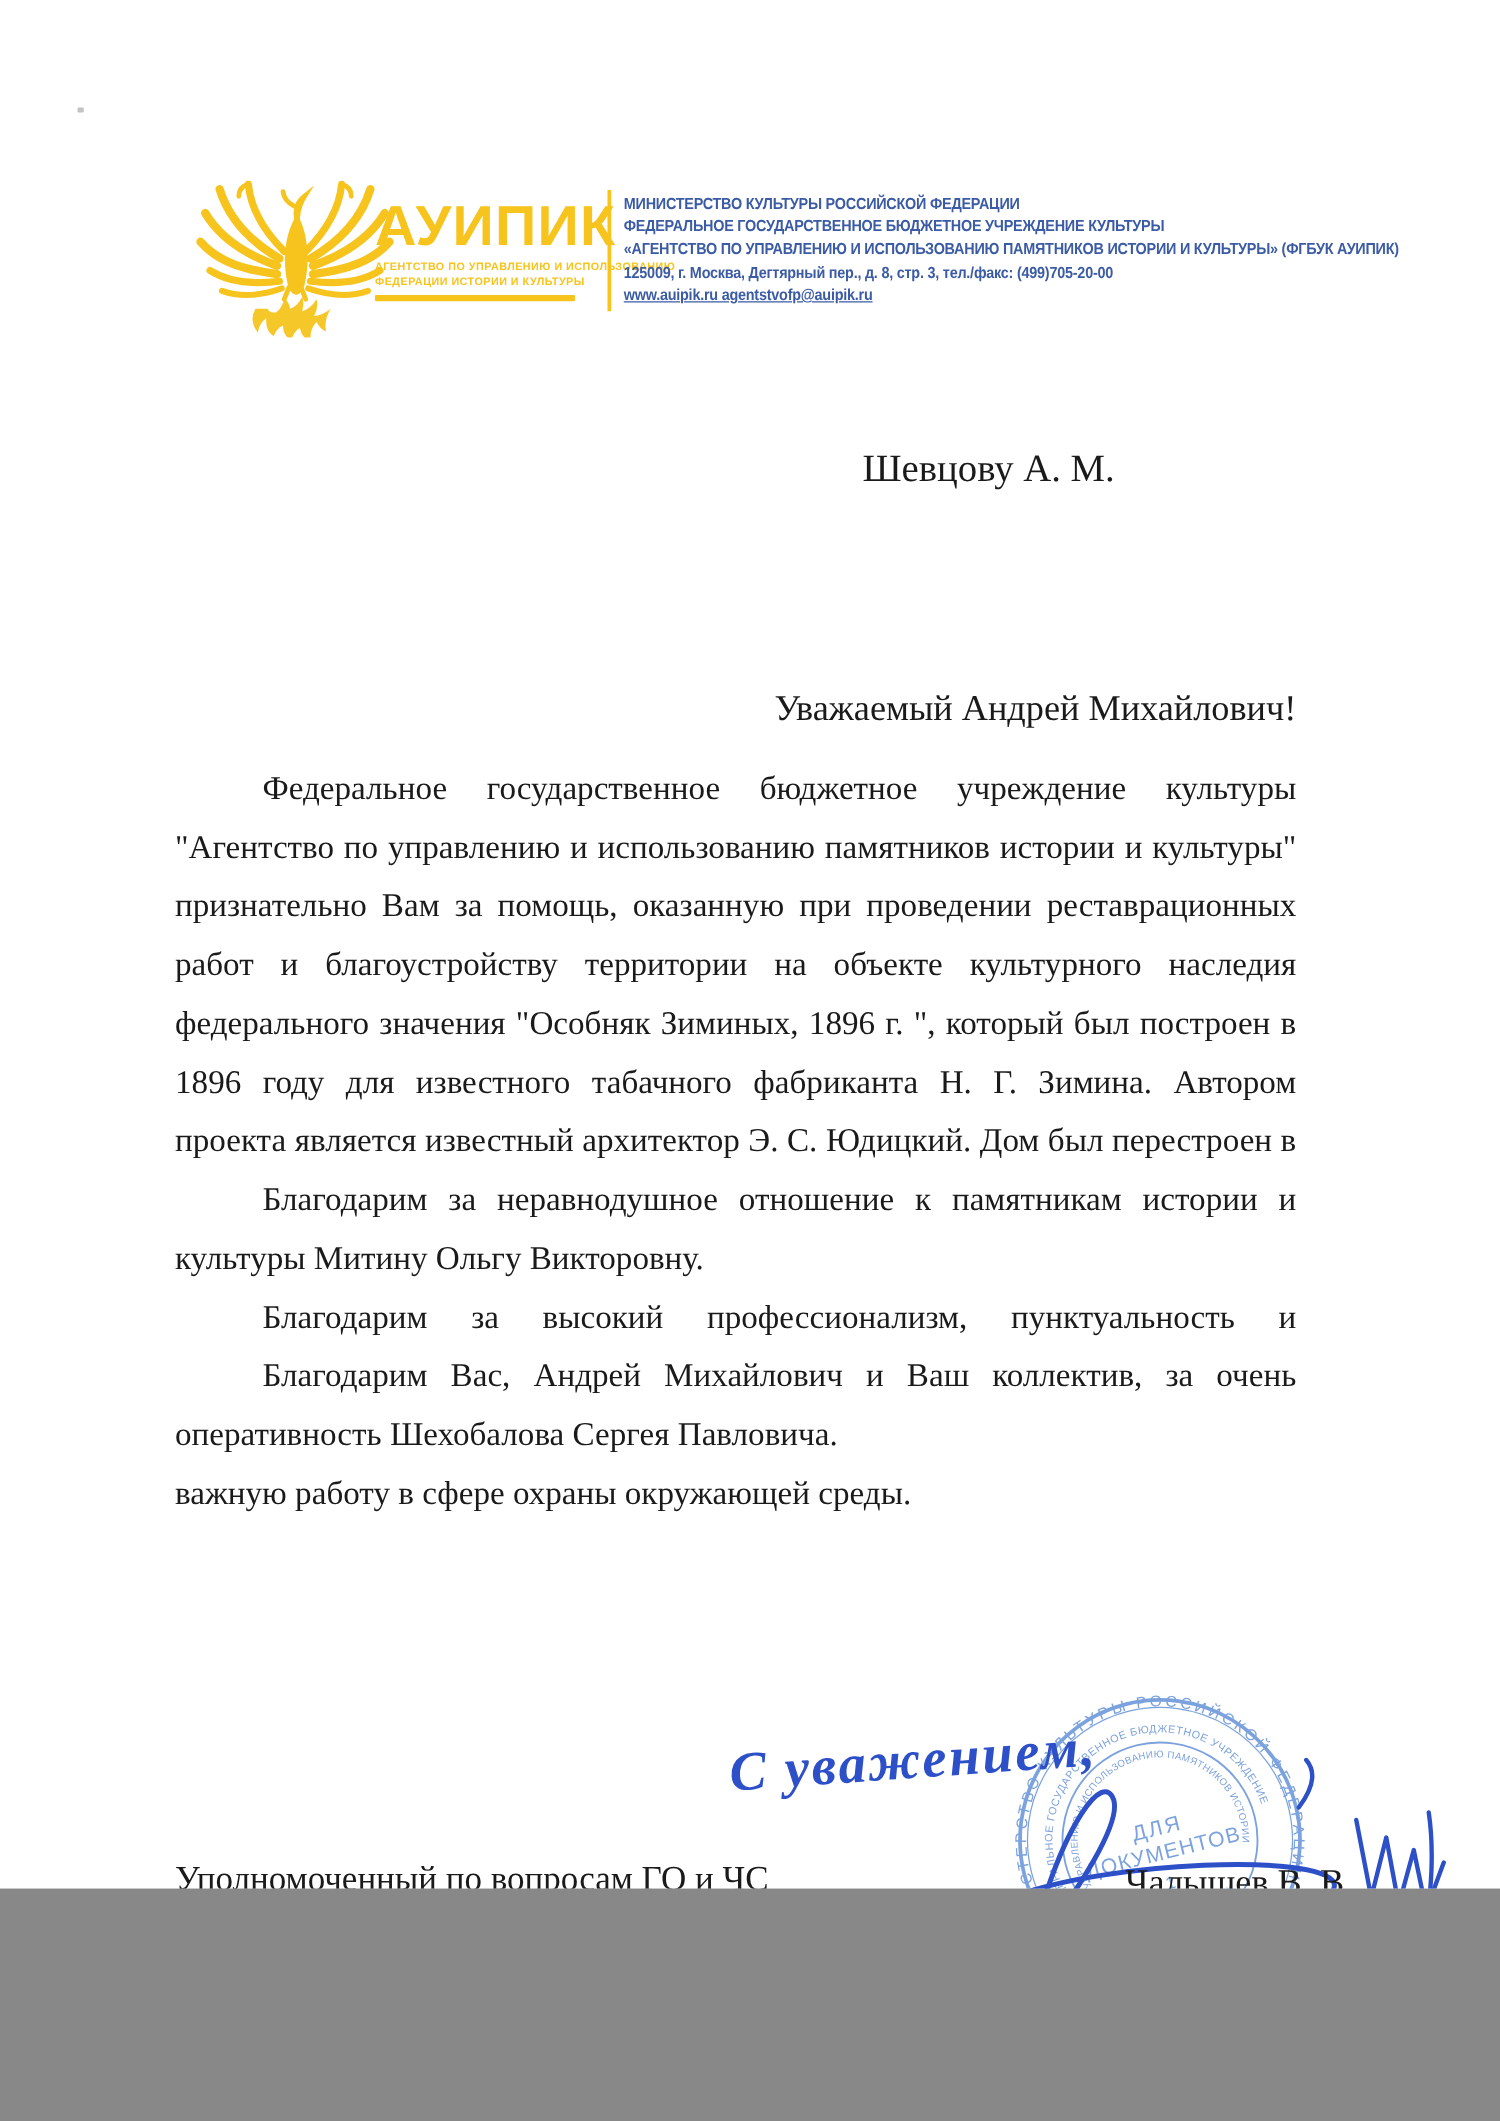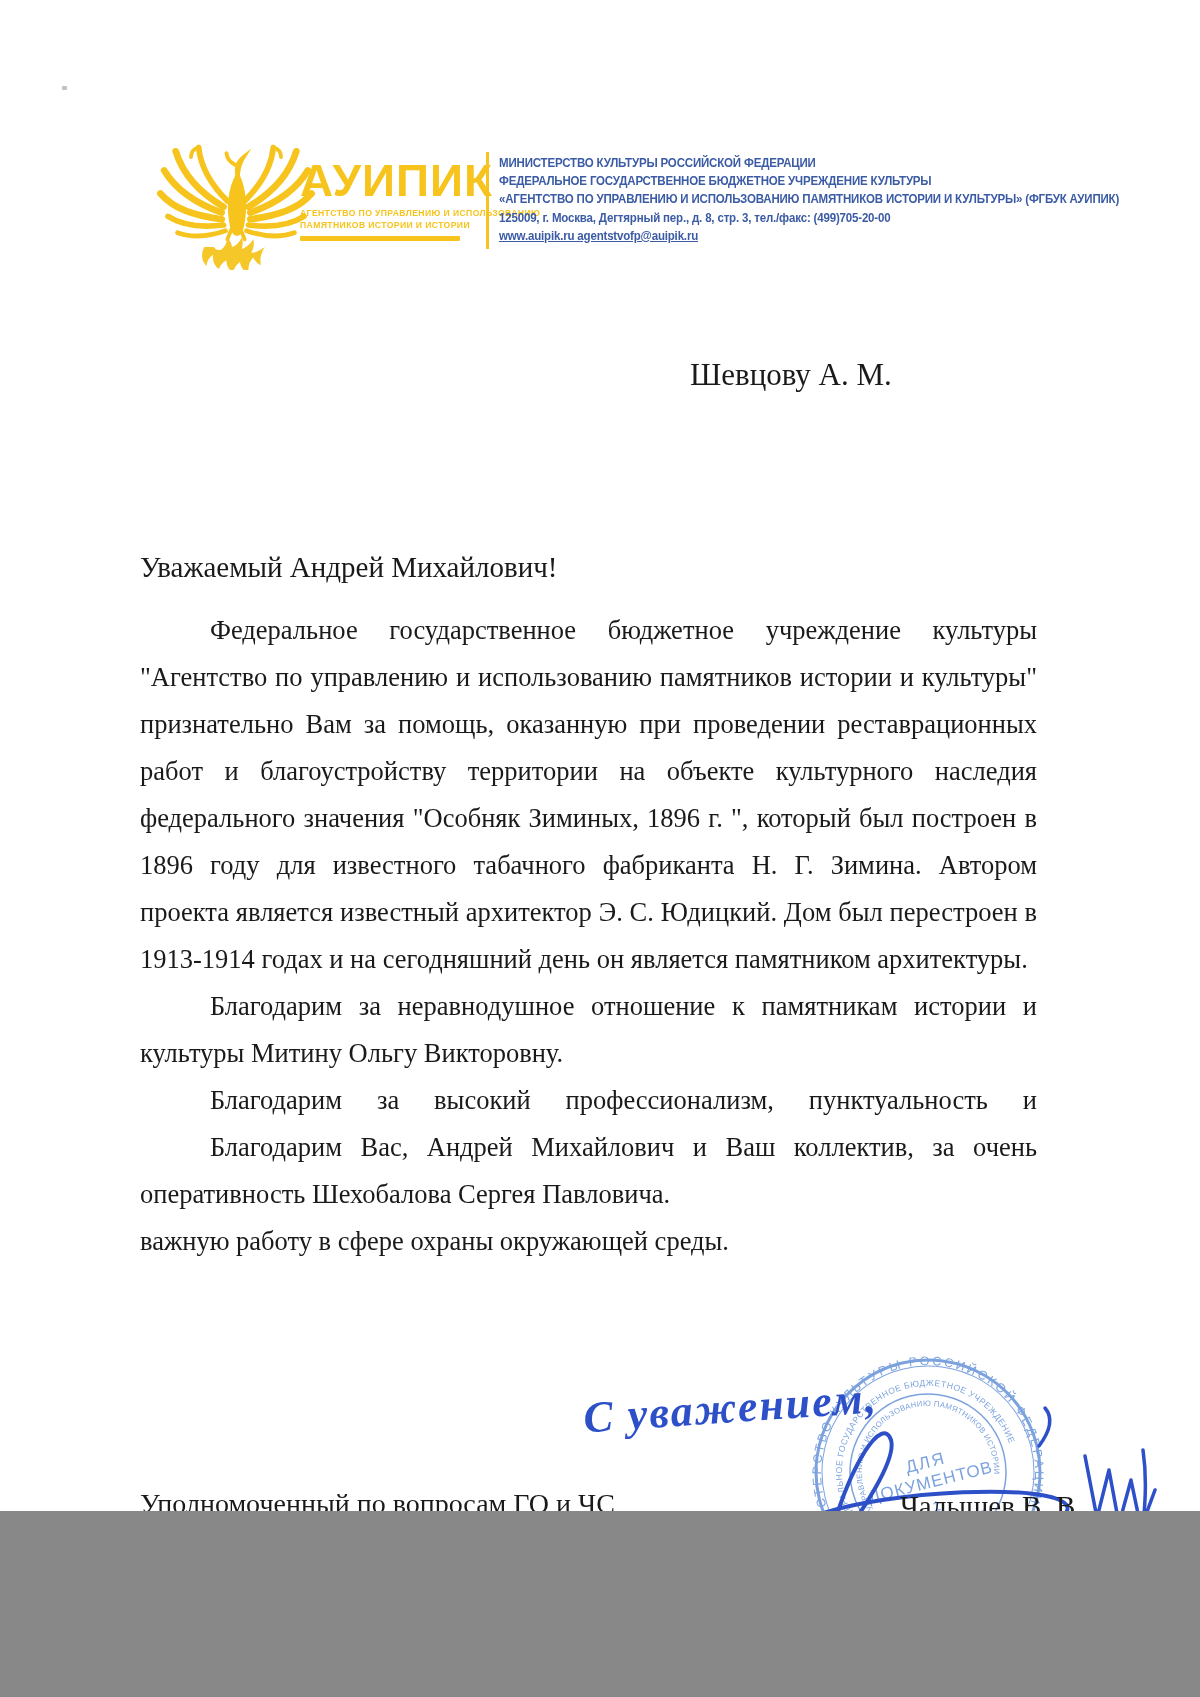--- a/index.html
+++ b/index.html
@@ -32,21 +32,21 @@
     transform:scaleX(0.9); transform-origin:0 0;
   }
   .org-line { }
   .org-web { text-decoration:underline; }
 
   
   .recipient { position:absolute; left:668px; top:330px; width:380px; font-size:31px; line-height:34px; }
   .recipient-line2 { margin-top:28px; padding-left:22px; }
 
   
-  .salutation { position:absolute; left:140px; top:551px; width:897px; text-align:left; font-size:29px; }
+  .salutation { position:absolute; left:140px; top:551px; width:897px; text-align:right; font-size:29px; }
   .body-text { position:absolute; left:140px; top:607px; width:897px; font-size:26.5px; }
   .body-line { line-height:47px; text-align:justify; text-align-last:justify; white-space:normal; }
   .body-line.first { text-indent:70px; }
   .body-line.last { text-align-last:left; }
 
   
   .handwritten {
     position:absolute; left:583px; top:1378px; width:420px;
     font-family:"Liberation Serif", serif; font-style:italic; font-weight:bold;
     font-size:44px; color:#2D50C8; transform:rotate(-4deg); letter-spacing:2px; white-space:nowrap;
@@ -94,21 +94,21 @@
 
     <g fill="#F6C41C">
       <path d="M52,116 q-6,10 2,20 q1,-8 7,-12 q-1,10 6,15 q3,-7 8,-9 q0,9 7,12 q2,-7 7,-10 q2,9 9,11 q-1,-10 5,-16 q3,6 8,8 q-2,-10 4,-19 q-8,6 -14,6 q4,-8 2,-14 q-5,8 -12,10 q2,-7 0,-12 q-4,8 -10,10 q-1,-6 -5,-9 q-1,8 -7,12 q-5,1 -7,-3 Z" opacity=".95"></path>
     </g>
   </svg>
 
   <div class="logo-textblock">
     <div class="logo-acronym">АУИПИК</div>
     <div class="logo-tagline">
       <div>АГЕНТСТВО ПО УПРАВЛЕНИЮ И ИСПОЛЬЗОВАНИЮ</div>
-      <div>ПАМЯТНИКОВ ИСТОРИИ И ИСТОРИИ</div>
+      <div>ФЕДЕРАЦИИ ИСТОРИИ И КУЛЬТУРЫ</div>
     </div>
     <div class="logo-bar"></div>
   </div>
 
   <div class="lh-divider"></div>
 
   <div class="org-block">
     <div class="org-line">МИНИСТЕРСТВО КУЛЬТУРЫ РОССИЙСКОЙ ФЕДЕРАЦИИ</div>
     <div class="org-line">ФЕДЕРАЛЬНОЕ ГОСУДАРСТВЕННОЕ БЮДЖЕТНОЕ УЧРЕЖДЕНИЕ КУЛЬТУРЫ</div>
     <div class="org-line">«АГЕНТСТВО ПО УПРАВЛЕНИЮ И ИСПОЛЬЗОВАНИЮ ПАМЯТНИКОВ ИСТОРИИ И КУЛЬТУРЫ» (ФГБУК АУИПИК)</div>
@@ -122,21 +122,20 @@
 
   <div class="salutation">Уважаемый Андрей Михайлович!</div>
   <div class="body-text">
       <div class="body-line first">Федеральное государственное бюджетное учреждение культуры</div>
       <div class="body-line">"Агентство по управлению и использованию памятников истории и культуры"</div>
       <div class="body-line">признательно Вам за помощь, оказанную при проведении реставрационных</div>
       <div class="body-line">работ и благоустройству территории на объекте культурного наследия</div>
       <div class="body-line">федерального значения "Особняк Зиминых, 1896 г. ", который был построен в</div>
       <div class="body-line">1896 году для известного табачного фабриканта Н. Г. Зимина. Автором</div>
       <div class="body-line">проекта является известный архитектор Э. С. Юдицкий. Дом был перестроен в</div>
-      <div class="body-line last">1913-1914 годах и на сегодняшний день он является памятником архитектуры.</div>
       <div class="body-line first">Благодарим за неравнодушное отношение к памятникам истории и</div>
       <div class="body-line last">культуры Митину Ольгу Викторовну.</div>
       <div class="body-line first">Благодарим за высокий профессионализм, пунктуальность и</div>
       <div class="body-line first">Благодарим Вас, Андрей Михайлович и Ваш коллектив, за очень</div>
       <div class="body-line last">оперативность Шехобалова Сергея Павловича.</div>
       <div class="body-line last">важную работу в сфере охраны окружающей среды.</div>
     </div>
 
   <svg class="stamp" viewBox="0 0 300 300">
     <defs>

